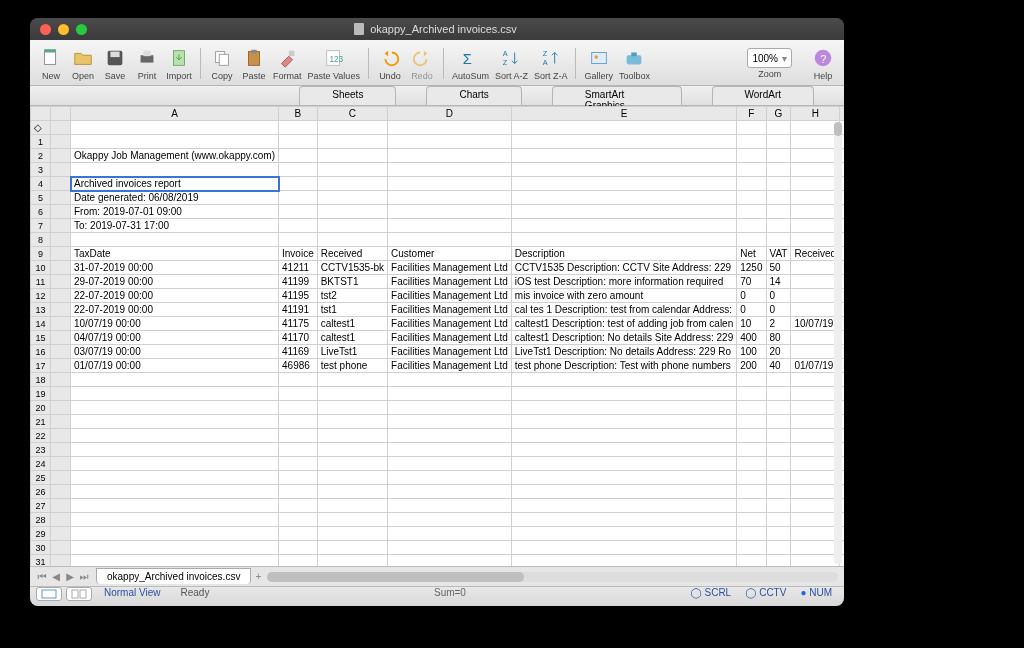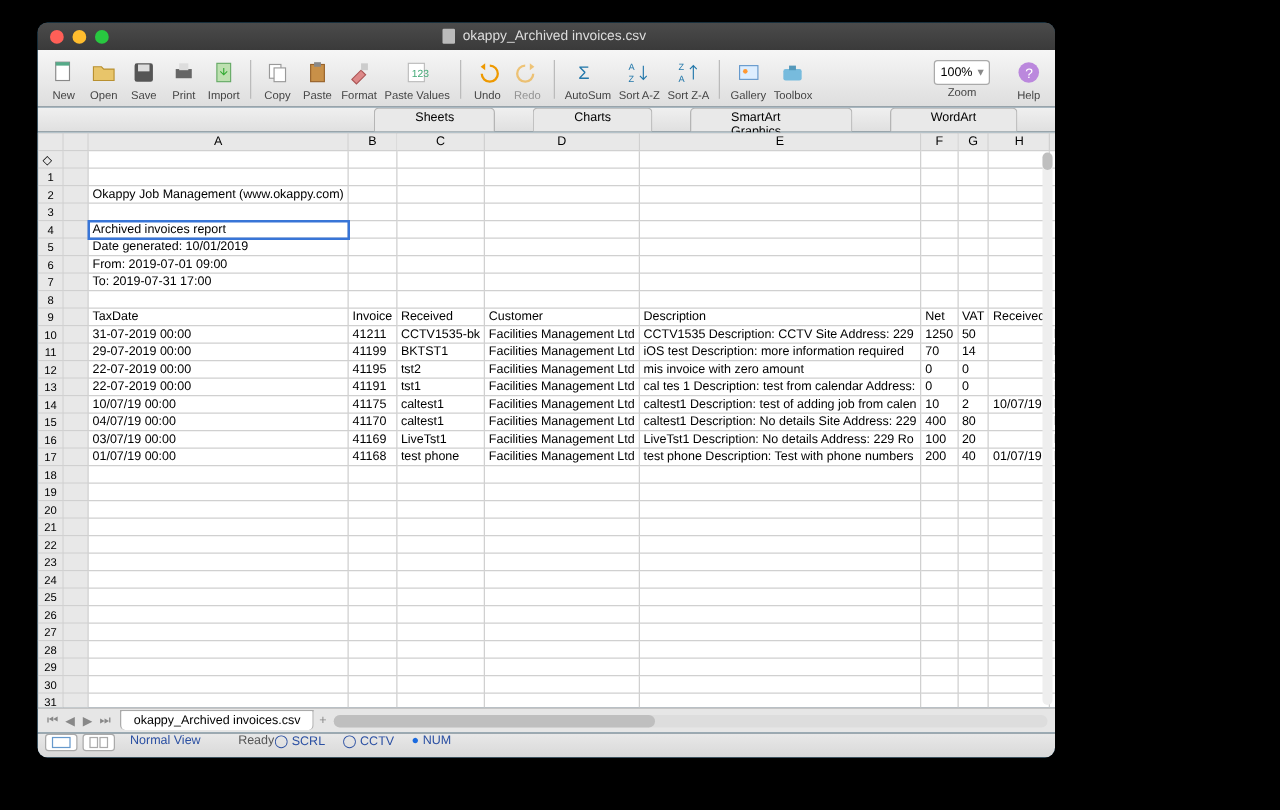--- a/index.html
+++ b/index.html
@@ -326,21 +326,21 @@
               <td class="col-D "></td>
               <td class="col-E "></td>
               <td class="col-F "></td>
               <td class="col-G "></td>
               <td class="col-H "></td>
               <td class="col-I "></td>
             </tr>
             <tr>
               <td class="rh">5</td>
               <td class="rh"></td>
-              <td class="col-A ">Date generated: 10/01/2019</td>
+              <td class="col-A ">Date generated: 06/08/2019</td>
               <td class="col-B "></td>
               <td class="col-C "></td>
               <td class="col-D "></td>
               <td class="col-E "></td>
               <td class="col-F "></td>
               <td class="col-G "></td>
               <td class="col-H "></td>
               <td class="col-I "></td>
             </tr>
             <tr>
@@ -483,21 +483,21 @@
               <td class="col-E ">LiveTst1   Description: No details   Address: 229 Ro</td>
               <td class="col-F ">100</td>
               <td class="col-G ">20</td>
               <td class="col-H "></td>
               <td class="col-I ">https://www.okappy.com/myautoalert/documentDetails.</td>
             </tr>
             <tr>
               <td class="rh">17</td>
               <td class="rh"></td>
               <td class="col-A ">01/07/19 00:00</td>
-              <td class="col-B ">41168</td>
+              <td class="col-B ">46986</td>
               <td class="col-C ">test phone</td>
               <td class="col-D ">Facilities Management Ltd</td>
               <td class="col-E ">test phone   Description: Test with phone numbers</td>
               <td class="col-F ">200</td>
               <td class="col-G ">40</td>
               <td class="col-H ">01/07/19</td>
               <td class="col-I ">https://www.okappy.com/myautoalert/documentDetails.</td>
             </tr>
             <tr>
               <td class="rh">18</td>
@@ -711,21 +711,24 @@
           </svg>
         </div>
       <div class="vbtn">
           <svg width="16" height="10">
             <rect x="1" y="1" width="6" height="8" fill="#fff" stroke="#aaa"></rect>
             <rect x="9" y="1" width="6" height="8" fill="#fff" stroke="#aaa"></rect>
           </svg>
         </div>
     </div>
     <span style="margin-left:6px">Normal View</span>
-    <span style="margin-left:30px;color:#555">Ready</span>
+    <span style="margin-left:20px;color:#555">Ready</span>
+    <div class="stat-mid">
+        <span>Sum=0</span>
+      </div>
     <div class="stat-right">
       <span>◯ <span>SCRL</span></span>
       <span>◯ <span>CCTV</span></span>
       <span><b>●</b> <span>NUM</span></span>
     </div>
   </div>
 
 </div>
 
 </body></html>

